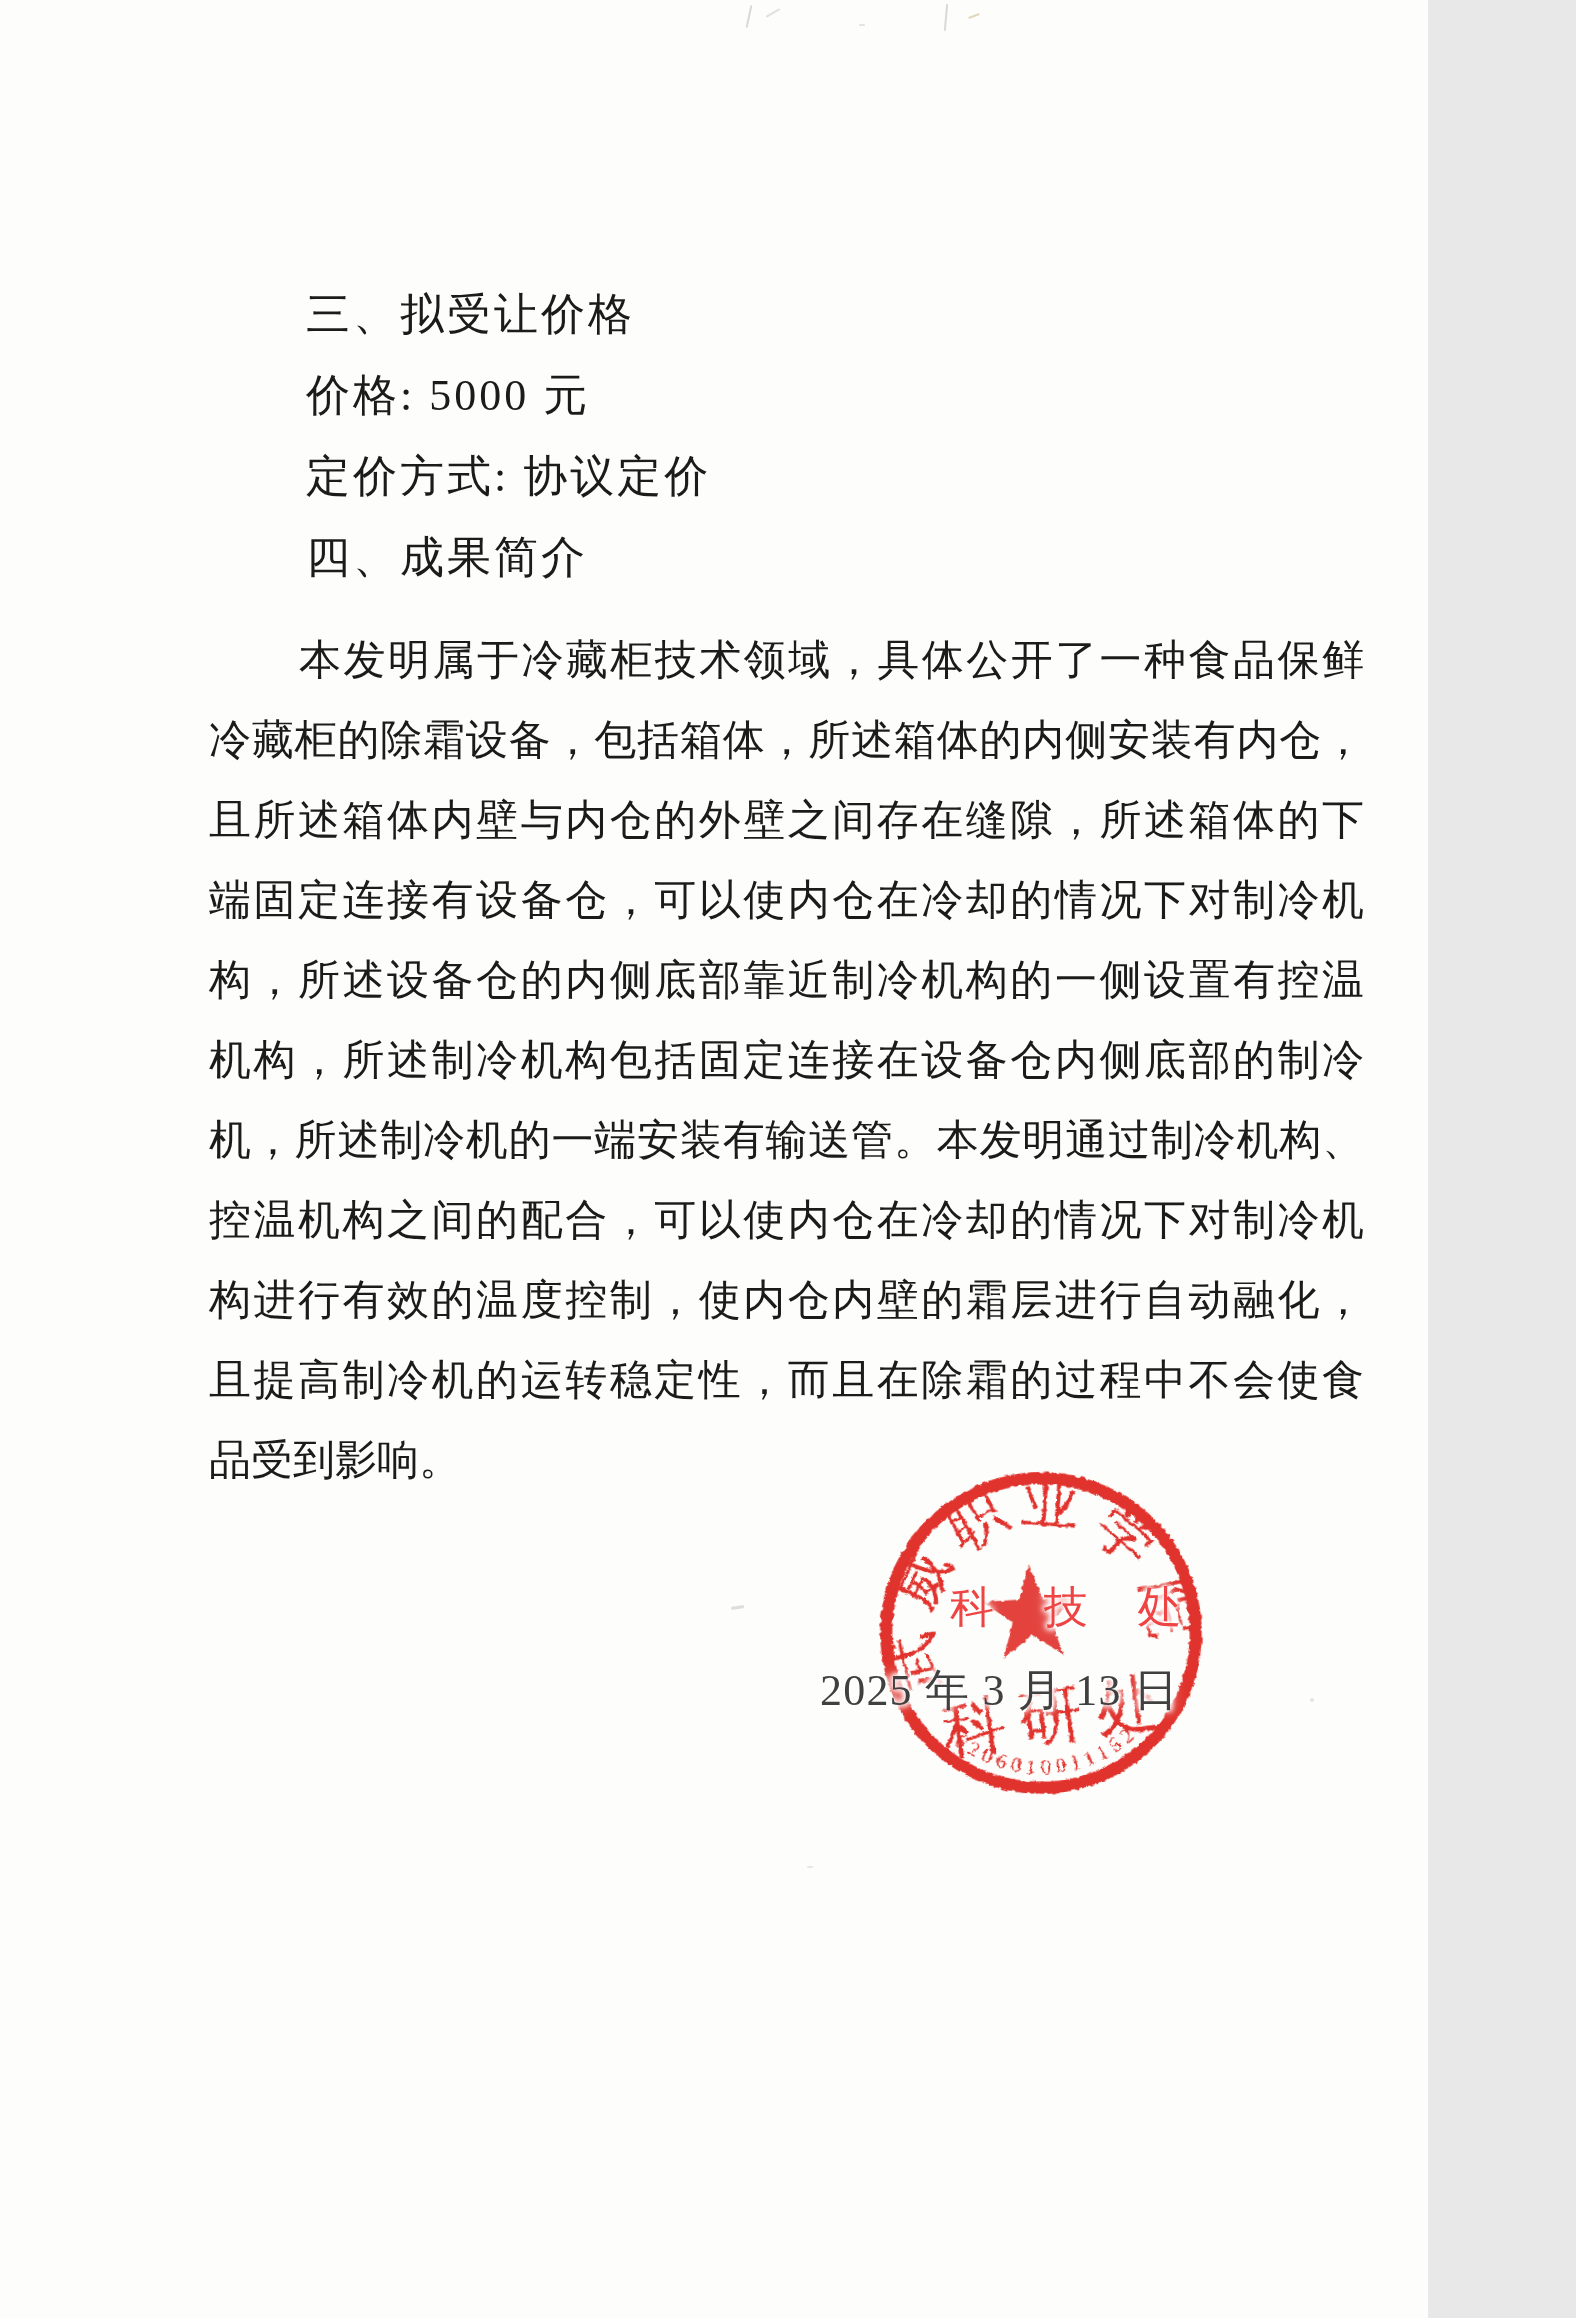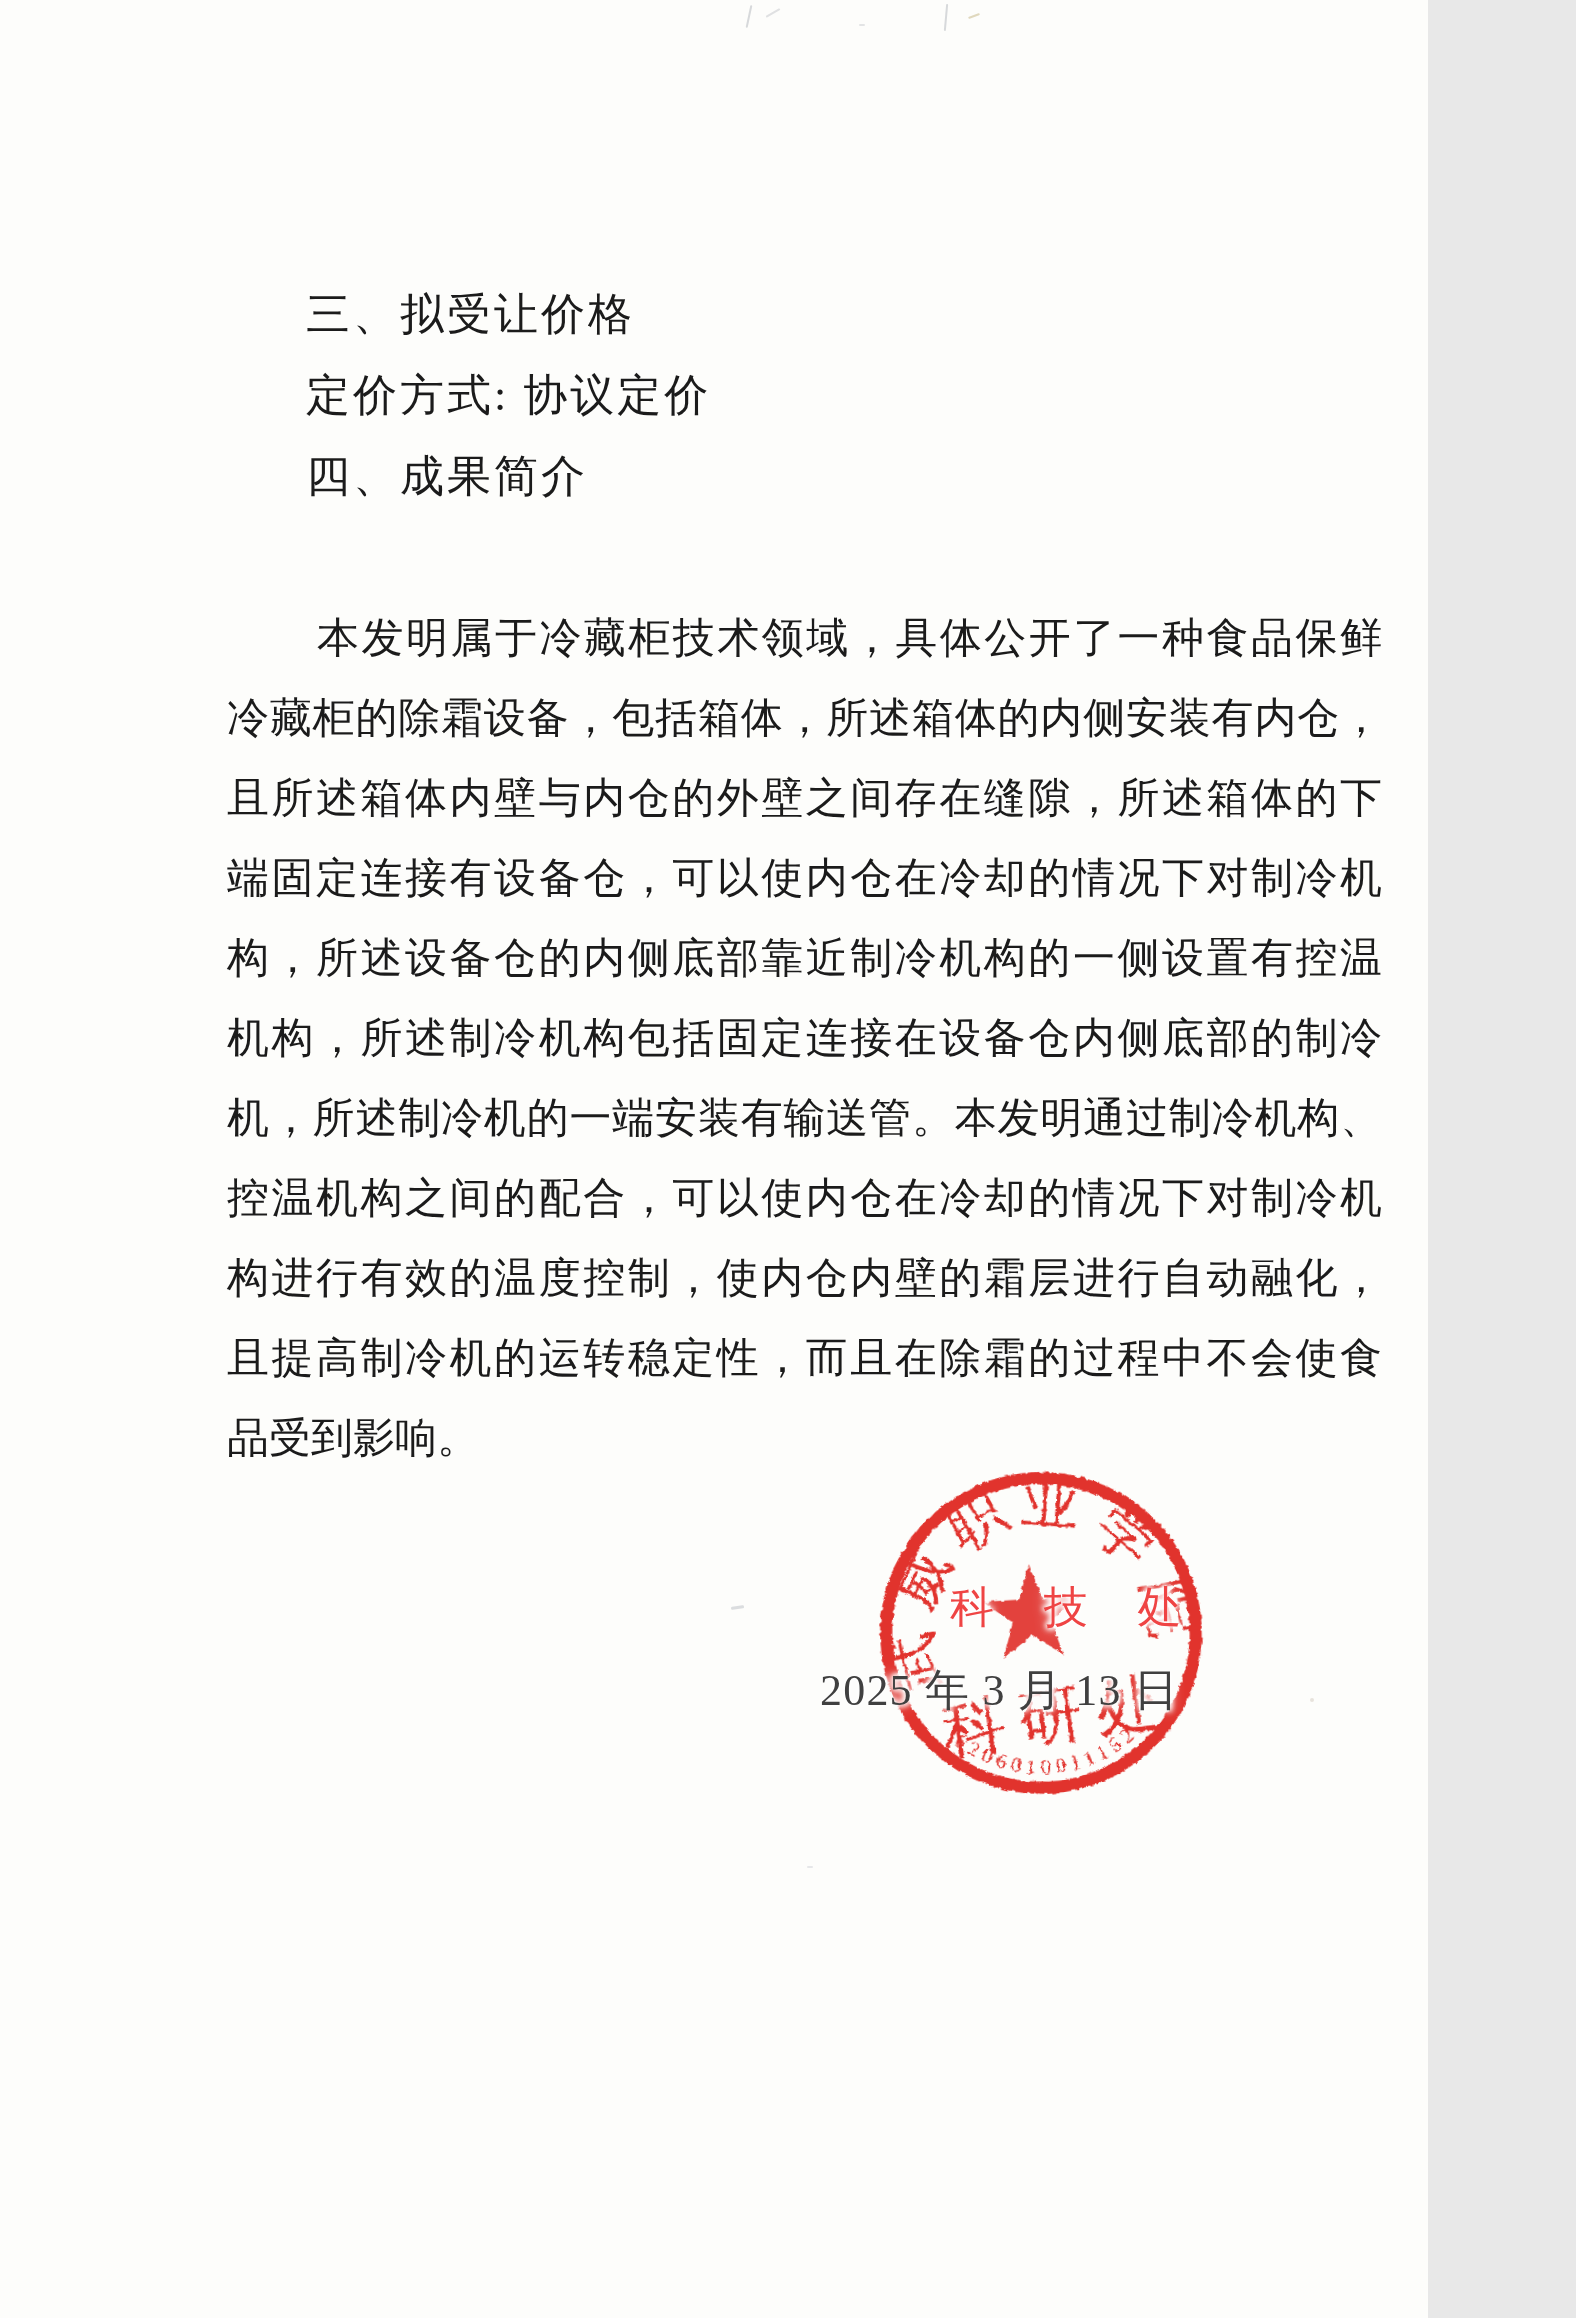--- a/index.html
+++ b/index.html
@@ -22,21 +22,21 @@
   .a7 { left:1310px; top:1698px; width:4.2px; height:4.2px; background:#d8d2c8; border-radius:50%; opacity:.6; }
   .a8 { left:807px; top:1866px; width:5.5px; height:2.4px; background:#cfd2d8; opacity:.5; }
 
   .headings { position:absolute; left:209px; top:274px; width:1158px; }
   .hline {
     height:81px; line-height:81px;
     font-size:44px; letter-spacing:3px;
     padding-left:97px;
     white-space:pre;
   }
-  .body { position:absolute; left:209px; top:598px; width:1155px;margin-left:18px; }
+  .body { position:absolute; left:209px; top:620px; width:1155px; }
   .bline {
     height:80px; line-height:80px;
     font-size:42px;
     text-align:justify; text-align-last:justify;
   }
   .bline.indent { text-indent:90px; }
   .bline.last { text-align-last:left; }
 
   .seal {
     position:absolute; left:871px; top:1463px;
@@ -67,20 +67,21 @@
   <span class="artifact a2"></span>
   <span class="artifact a3"></span>
   <span class="artifact a4"></span>
   <span class="artifact a5"></span>
   <span class="artifact a6"></span>
   <span class="artifact a7"></span>
   <span class="artifact a8"></span>
 
   <div class="headings">
     <div class="hline">三、拟受让价格</div>
+    <div class="hline">价格: 5000 元</div>
     <div class="hline">定价方式: 协议定价</div>
     <div class="hline">四、成果简介</div>
   </div>
 
   <div class="body">
     <div class="bline indent">本发明属于冷藏柜技术领域，具体公开了一种食品保鲜</div>
     <div class="bline">冷藏柜的除霜设备，包括箱体，所述箱体的内侧安装有内仓，</div>
     <div class="bline">且所述箱体内壁与内仓的外壁之间存在缝隙，所述箱体的下</div>
     <div class="bline">端固定连接有设备仓，可以使内仓在冷却的情况下对制冷机</div>
     <div class="bline">构，所述设备仓的内侧底部靠近制冷机构的一侧设置有控温</div>

